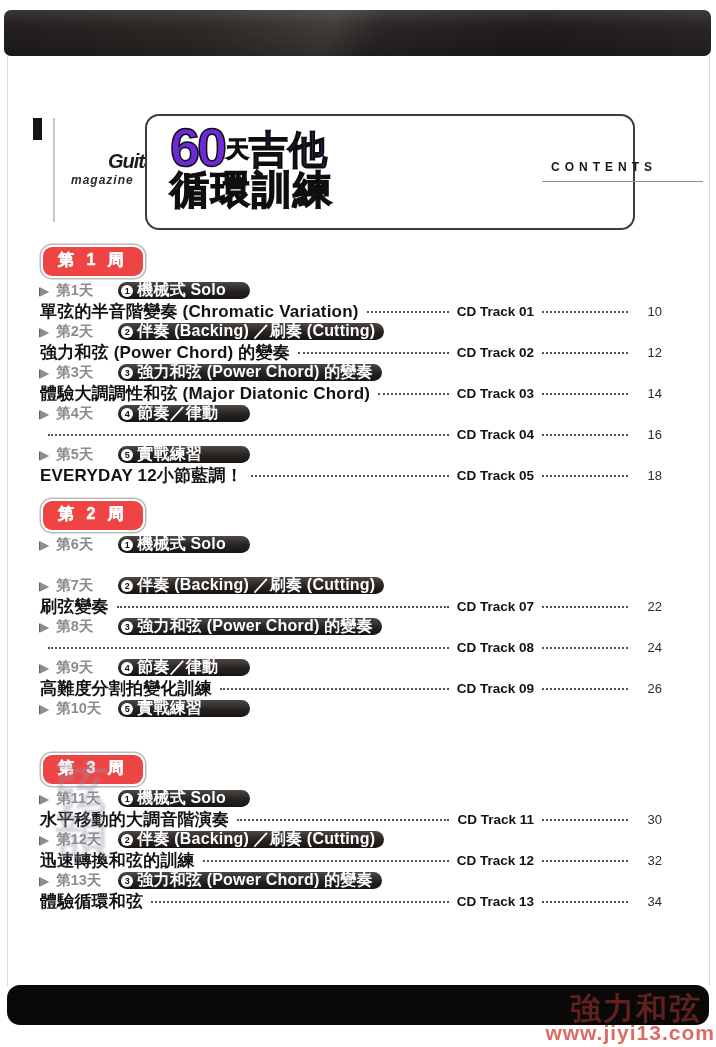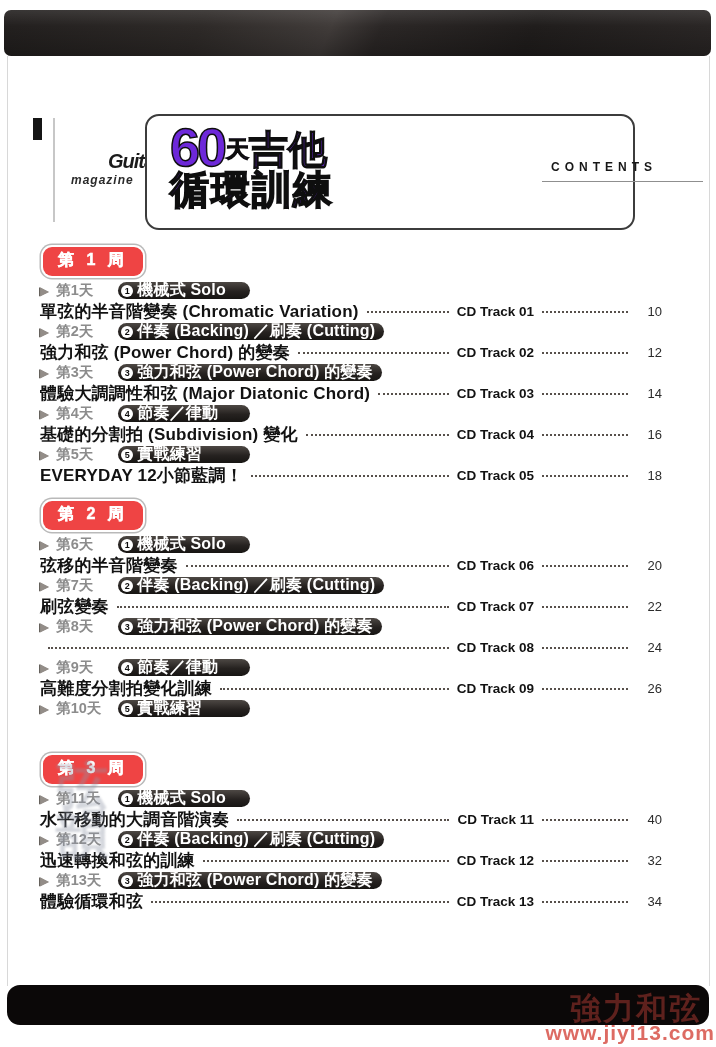--- a/index.html
+++ b/index.html
@@ -149,21 +149,20 @@
   <div class="day">
     <div class="day-head">
       <span class="tri">▶</span>
       <span class="dayname">第4天</span>
       <span class="pill">
         <span class="pnum">4</span>
         <span class="ptext">節奏／律動</span>
       </span>
     </div>
     <div class="day-row">
-      <span class="title">基礎的分割拍 (Subdivision) 變化</span>
       <span class="dots"></span>
       <span class="track">CD Track 04</span>
       <span class="dots dots2"></span>
       <span class="pageno">16</span>
     </div>
   </div>
 
   <div class="day">
     <div class="day-head">
       <span class="tri">▶</span>
@@ -189,27 +188,20 @@
     <div class="days">
   <div class="day">
     <div class="day-head">
       <span class="tri">▶</span>
       <span class="dayname">第6天</span>
       <span class="pill">
         <span class="pnum">1</span>
         <span class="ptext">機械式 Solo</span>
       </span>
     </div>
-    <div class="day-row">
-      <span class="title">弦移的半音階變奏</span>
-      <span class="dots"></span>
-      <span class="track">CD Track 06</span>
-      <span class="dots dots2"></span>
-      <span class="pageno">20</span>
-    </div>
   </div>
 
   <div class="day">
     <div class="day-head">
       <span class="tri">▶</span>
       <span class="dayname">第7天</span>
       <span class="pill">
         <span class="pnum">2</span>
         <span class="ptext">伴奏 (Backing) ／刷奏 (Cutting)</span>
       </span>
@@ -281,21 +273,21 @@
       <span class="pill">
         <span class="pnum">1</span>
         <span class="ptext">機械式 Solo</span>
       </span>
     </div>
     <div class="day-row">
       <span class="title">水平移動的大調音階演奏</span>
       <span class="dots"></span>
       <span class="track">CD Track 11</span>
       <span class="dots dots2"></span>
-      <span class="pageno">40</span>
+      <span class="pageno">30</span>
     </div>
   </div>
 
   <div class="day">
     <div class="day-head">
       <span class="tri">▶</span>
       <span class="dayname">第12天</span>
       <span class="pill">
         <span class="pnum">2</span>
         <span class="ptext">伴奏 (Backing) ／刷奏 (Cutting)</span>

